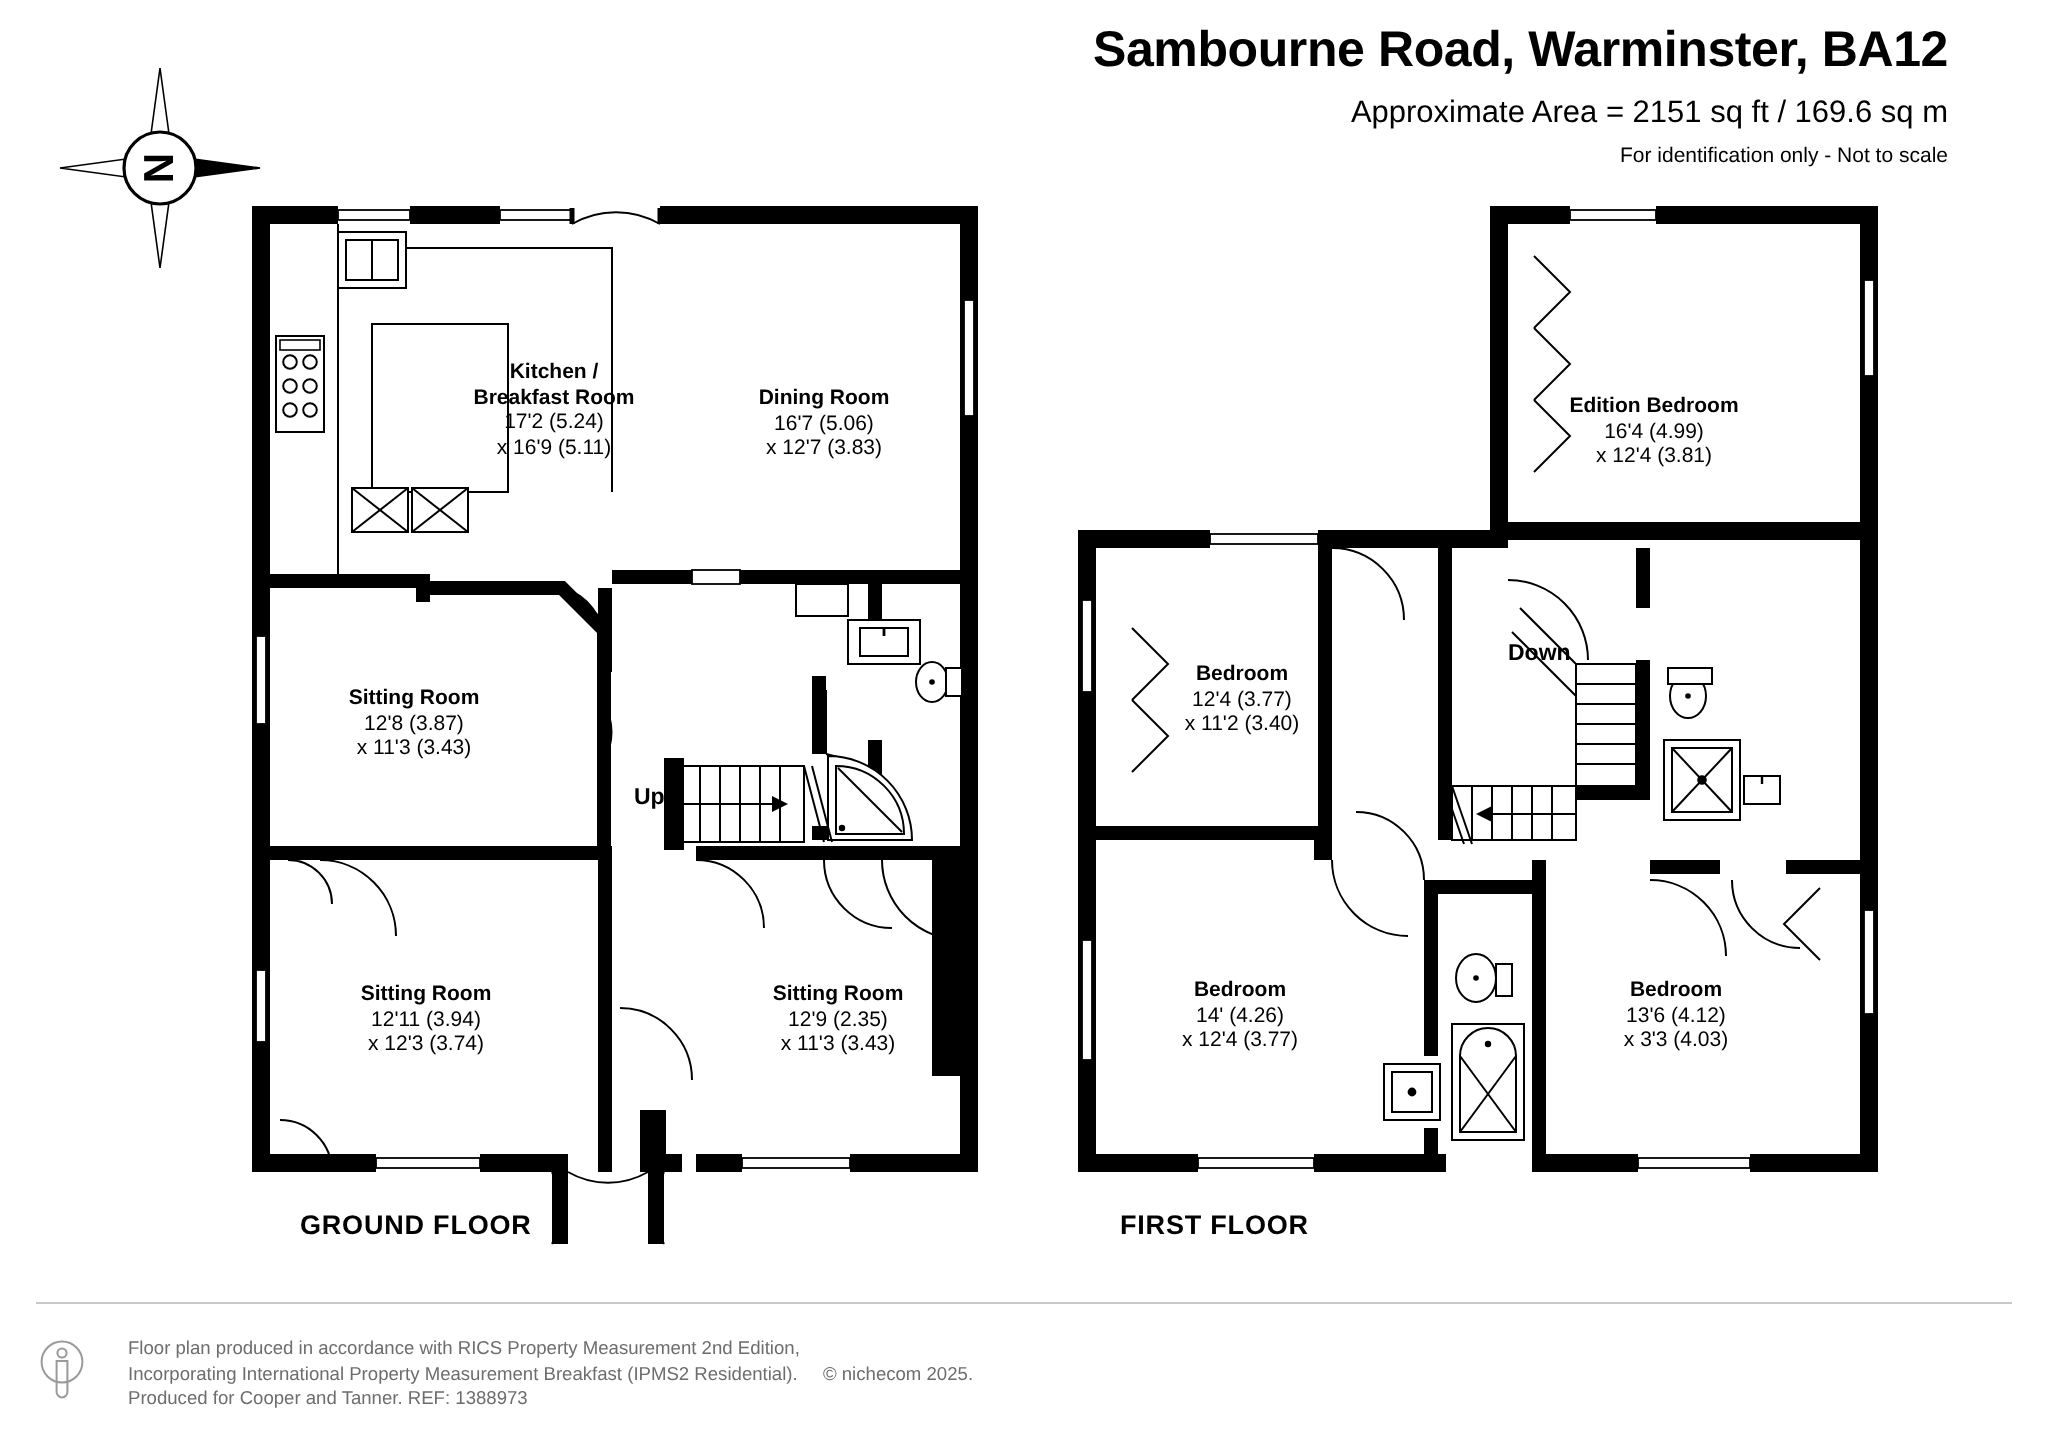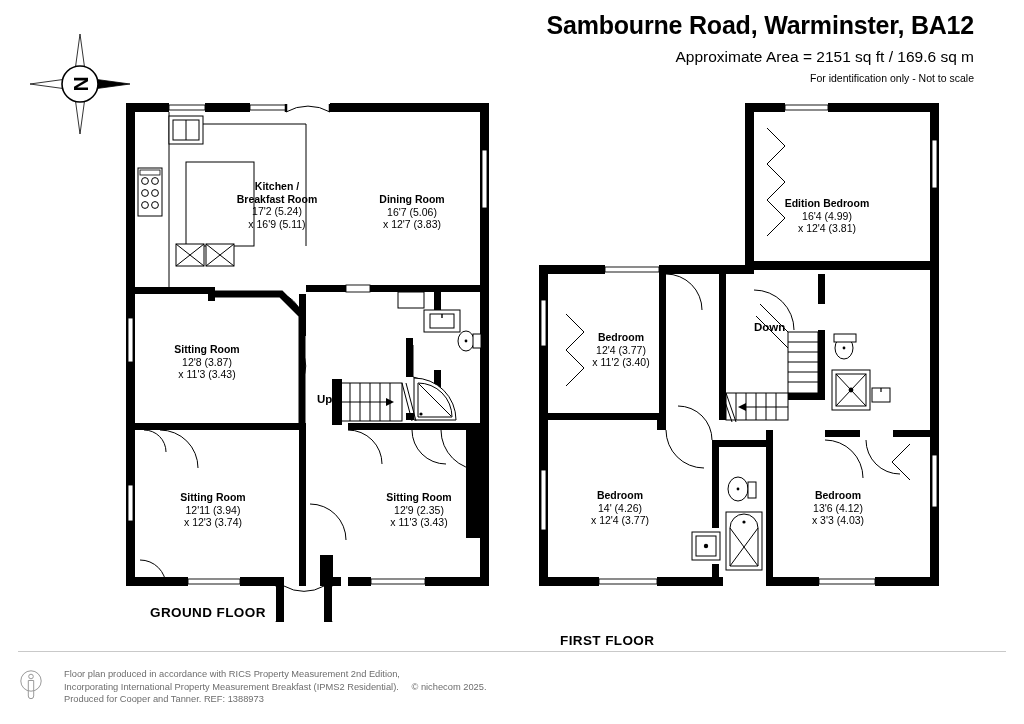--- a/index.html
+++ b/index.html
@@ -59,21 +59,21 @@
   }
 
   
   .floor-label {
     position: absolute;
     font-size: 13.5px;
     font-weight: bold;
     letter-spacing: 0.4px;
   }
   #ground-floor-label { left: 118px; top: 605px; margin-left: 32px; }
-  #first-floor-label  { left: 529px; top: 633px; padding-left: 31px; }
+  #first-floor-label  { left: 529px; top: 605px; padding-left: 31px; }
 
   
   .room {
     position: absolute;
     text-align: center;
     line-height: 12.6px;
     white-space: nowrap;
     transform: translateX(-50%);
   }
   .room .rname {

